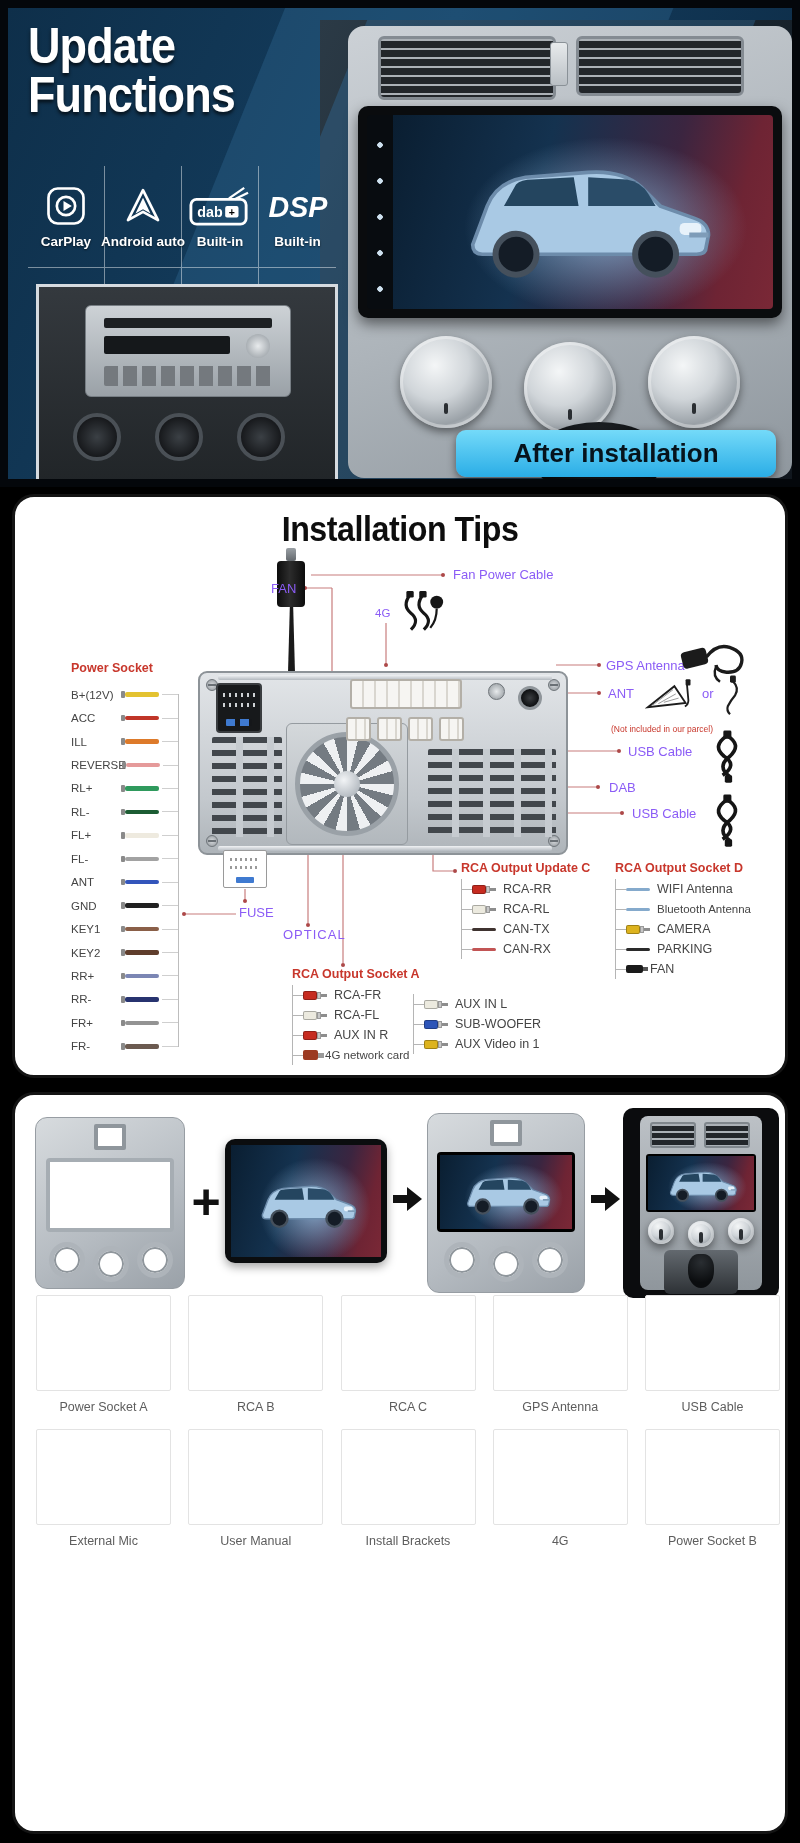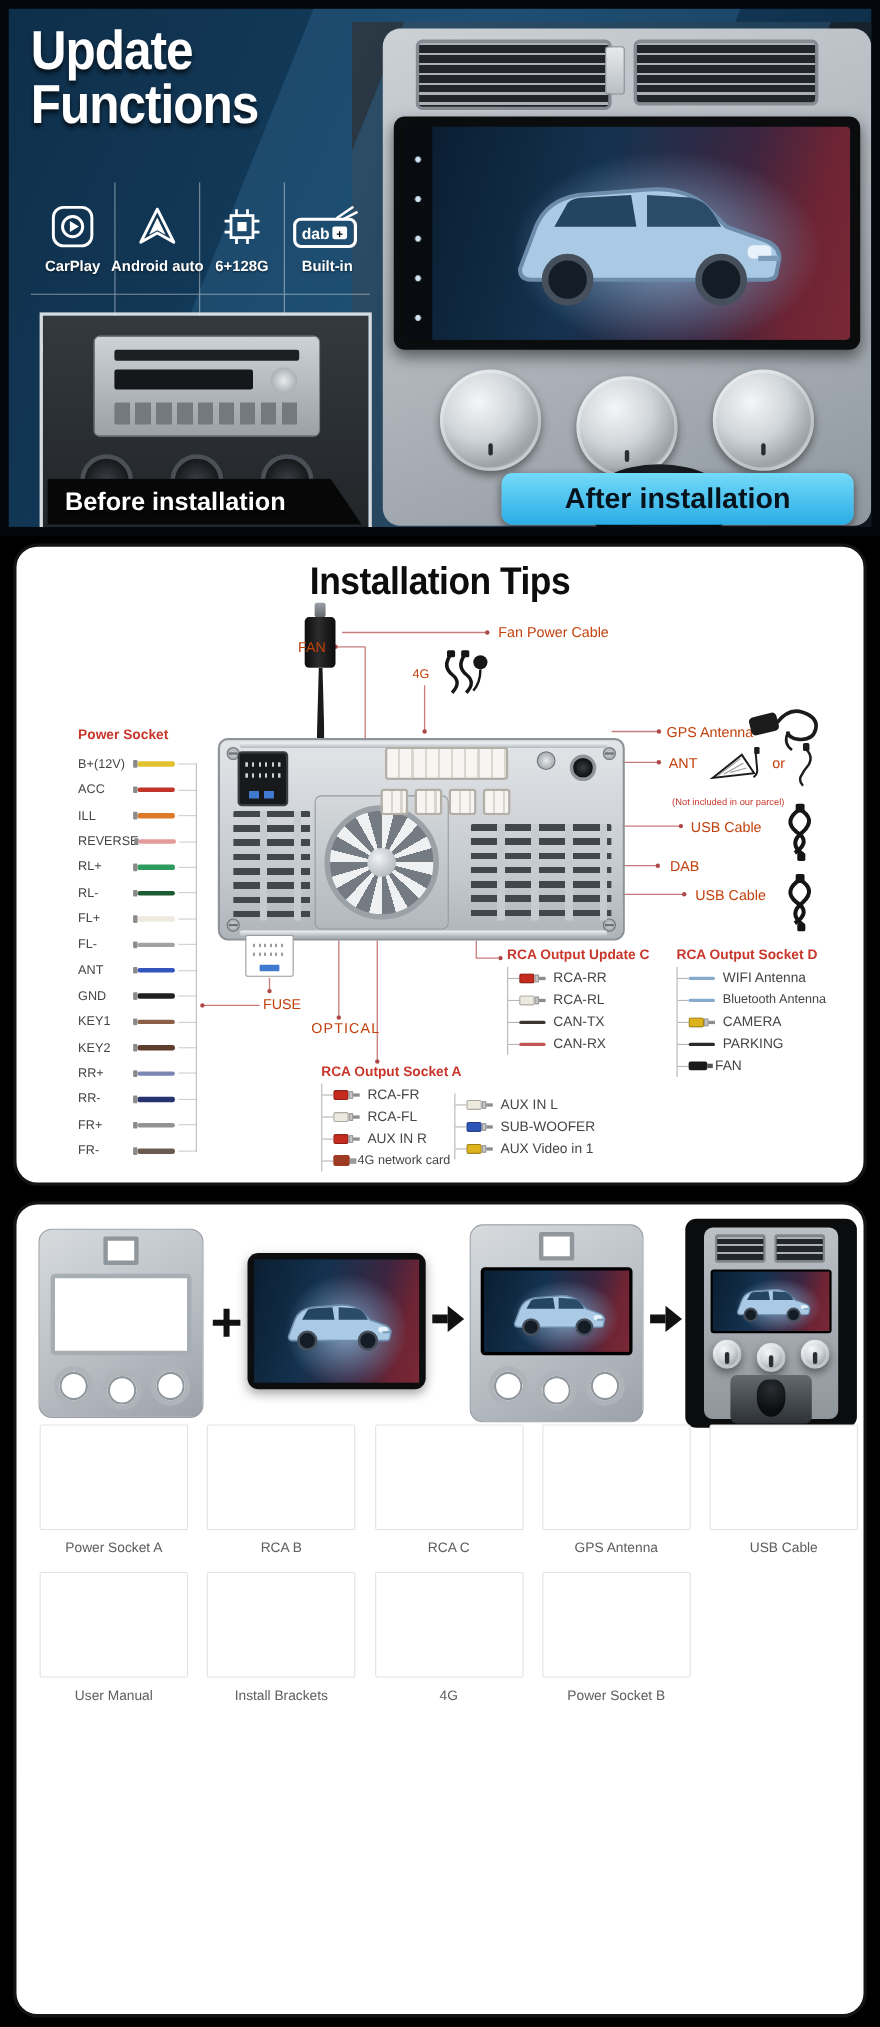--- a/index.html
+++ b/index.html
@@ -47,21 +47,21 @@
   #radio .r-disp{position:absolute;left:18px;top:30px;right:60px;height:18px;background:#15181b;border-radius:2px}
   #radio .r-btns{position:absolute;left:18px;bottom:10px;right:18px;height:20px;background-image:repeating-linear-gradient(90deg,#74797e 0 14px,transparent 14px 19px);border-radius:2px}
   #radio .r-knob{position:absolute;right:20px;top:28px;width:24px;height:24px;border-radius:50%;background:radial-gradient(#e8ebed,#8f969c)}
   .bvent{position:absolute;top:126px;width:48px;height:48px;border-radius:50%;background:radial-gradient(#3b4045,#17191c 70%);border:4px solid #4a5056}
   #banner-before{position:absolute;left:4px;bottom:6px;width:286px;height:42px;background:#070707;clip-path:polygon(0 0,90% 0,100% 100%,0 100%);display:flex;align-items:center;padding-left:16px;color:#fff;font-weight:bold;font-size:23px;text-shadow:0 2px 2px #000}
   #pill-after{position:absolute;left:448px;top:422px;width:320px;height:47px;border-radius:10px;background:linear-gradient(180deg,#74daf9,#2aade6);display:flex;align-items:center;justify-content:center;color:#06131c;font-weight:bold;font-size:26px;box-shadow:0 3px 8px rgba(0,0,0,.5)}
 
   
   #card-tips{position:absolute;left:12px;top:494px;width:776px;height:584px;background:#fff;border:3px solid #141414;border-radius:22px;overflow:hidden}
   #tips-title{position:absolute;left:0;top:12px;width:100%;text-align:center;font-size:35px;font-weight:bold;color:#0d0d0d;letter-spacing:-.5px;transform:scaleX(.92)}
-  .dlabel{position:absolute;color:#c2410c;font-size:13px;white-space:nowrap}
+  .dlabel{position:absolute;color:#8b5cf6;font-size:13px;white-space:nowrap}
   .rlabel{position:absolute;color:#c8372c;font-weight:bold;font-size:12.5px;white-space:nowrap}
   #lines-svg{position:absolute;left:0;top:0;width:776px;height:584px;pointer-events:none}
   #lines-svg path{fill:none;stroke:#c87d7d;stroke-width:1.2}
   #lines-svg circle{fill:#ad4848}
 
   
   #ant-plug{position:absolute;left:262px;top:64px;width:28px;height:46px;background:linear-gradient(90deg,#0c0c0c,#2c2c2c 45%,#0c0c0c);border-radius:4px}
   #ant-plug::before{content:'';position:absolute;left:9px;top:-13px;width:10px;height:13px;background:linear-gradient(#9aa0a5,#64696e);border-radius:2px}
   #ant-mast{position:absolute;left:273px;top:110px;width:7px;height:66px;background:#1a1a1a;clip-path:polygon(26% 0,74% 0,100% 100%,0 100%)}
   .mini-icon{position:absolute}
@@ -201,30 +201,20 @@
           <div class="feat-icon">
             <svg viewBox="0 0 48 48">
               <path d="M24 5 L42 41 L24 31 L6 41 Z" fill="none" stroke="#fff" stroke-width="3.2" stroke-linejoin="round"></path>
               <path d="M24 14 L33 33 L24 28 L15 33 Z" fill="#fff"></path>
             </svg>
           </div>
           <div class="feat-label">Android auto</div>
         </div>
         <div class="feat">
           <div class="feat-icon">
-            <svg viewBox="0 0 48 48">
-              <rect x="12" y="12" width="24" height="24" fill="none" stroke="#fff" stroke-width="3"></rect>
-              <rect x="19" y="19" width="10" height="10" fill="#fff"></rect>
-              <path d="M18 12 V5 M30 12 V5 M18 36 V43 M30 36 V43 M12 18 H5 M12 30 H5 M36 18 H43 M36 30 H43" stroke="#fff" stroke-width="3"></path>
-            </svg>
-          </div>
-          <div class="feat-label">6+128G</div>
-        </div>
-        <div class="feat">
-          <div class="feat-icon">
             <svg viewBox="0 0 66 42">
               <rect x="2" y="14" width="58" height="26" rx="6" fill="none" stroke="#fff" stroke-width="3"></rect>
               <text x="22" y="33" font-size="15" font-weight="bold" fill="#fff" text-anchor="middle" font-family="Liberation Sans,sans-serif">dab</text>
               <rect x="38" y="21" width="14" height="12" rx="2" fill="#fff"></rect>
               <text x="45" y="31.5" font-size="11" font-weight="bold" fill="#153а55" text-anchor="middle" font-family="Liberation Sans,sans-serif">+</text>
               <path d="M42 13 L58 2 M48 14 L62 7" stroke="#fff" stroke-width="2.4"></path>
             </svg>
           </div>
           <div class="feat-label">Built-in</div>
         </div>
@@ -272,23 +262,20 @@
     <div id="before-box">
       <div id="radio">
         <span class="r-slot"></span>
         <span class="r-disp"></span>
         <span class="r-btns"></span>
         <span class="r-knob"></span>
       </div>
       <div class="bvent" style="left:34px"></div>
       <div class="bvent" style="left:116px"></div>
       <div class="bvent" style="left:198px"></div>
-      <div id="banner-before">
-        <span>Before installation</span>
-      </div>
     </div>
 
     <div id="pill-after">
       <span>After installation</span>
     </div>
   </div>
 </div>
 
 <div id="card-tips">
   <div id="tips-title">Installation Tips</div>
@@ -750,20 +737,32 @@
                 <rect x="19" y="0" width="10" height="10" rx="2" fill="#151515"></rect>
                 <rect x="21" y="58" width="9" height="9" rx="2" fill="#151515"></rect>
               </g>
             </svg></span>
         </div>
         <div class="acc-label">USB Cable</div>
       </div>
       <div class="acc">
         <div class="acc-box">
           <span><svg viewBox="0 0 110 84">
+              <circle cx="44" cy="28" r="19" fill="#0e0e0e"></circle>
+              <circle cx="44" cy="28" r="12" fill="#2d2d2d"></circle>
+              <rect x="40" y="47" width="8" height="9" fill="#0e0e0e"></rect>
+              <path d="M44 56 Q44 70 60 70 Q78 70 76 55 Q74 44 84 42" fill="none" stroke="#0e0e0e" stroke-width="3.4"></path>
+              <rect x="82" y="34" width="11" height="9" rx="2" fill="#0e0e0e"></rect>
+            </svg></span>
+        </div>
+        <div class="acc-label">External Mic</div>
+      </div>
+      <div class="acc">
+        <div class="acc-box">
+          <span><svg viewBox="0 0 110 84">
               <rect x="31" y="6" width="48" height="72" rx="3" fill="#fdfdfd" stroke="#c6c6c6"></rect>
               <text class="manual-text" x="55" y="28" font-size="8" fill="#4a6a8a" text-anchor="middle" font-family="Liberation Sans,sans-serif">User Manual</text>
               <path d="M39 44 H71 M39 52 H71 M39 60 H63" stroke="#d3d3d3" stroke-width="2"></path>
             </svg></span>
         </div>
         <div class="acc-label">User Manual</div>
       </div>
       <div class="acc">
         <div class="acc-box">
           <span><svg viewBox="0 0 110 84">

